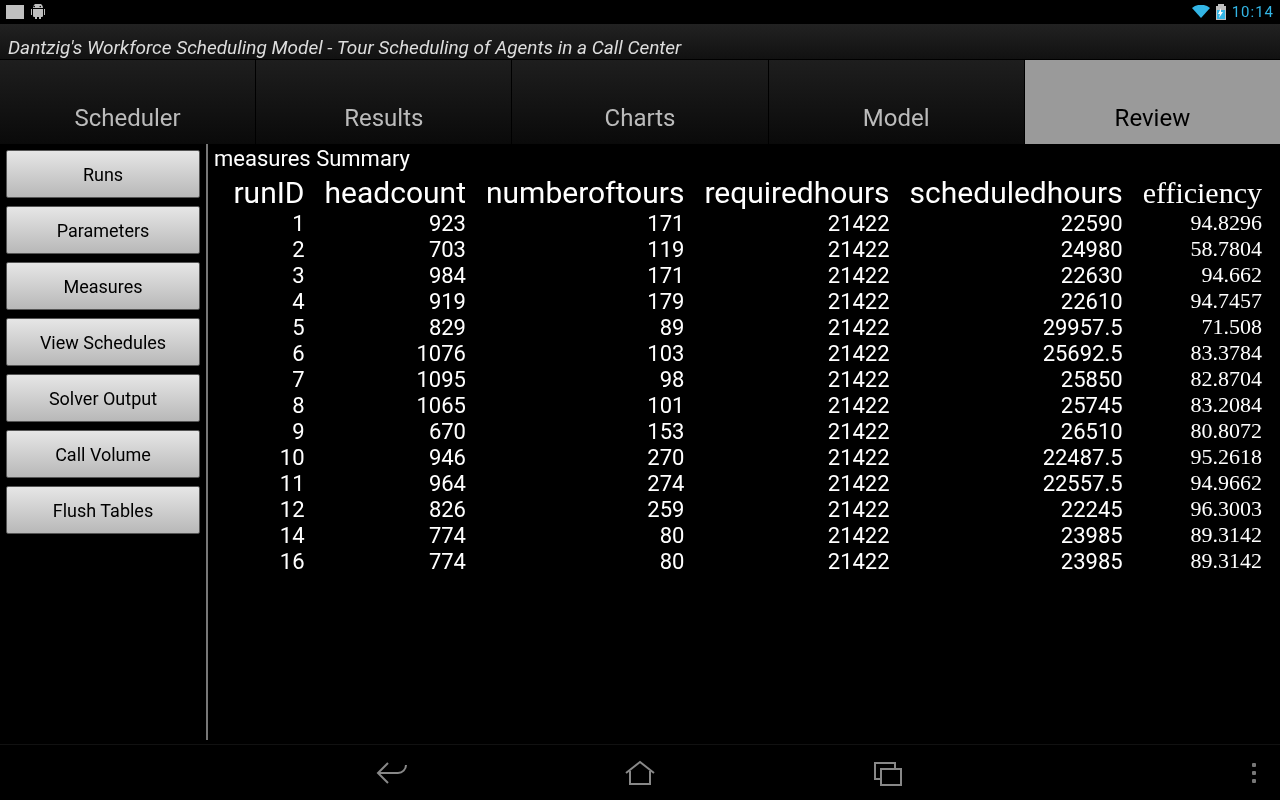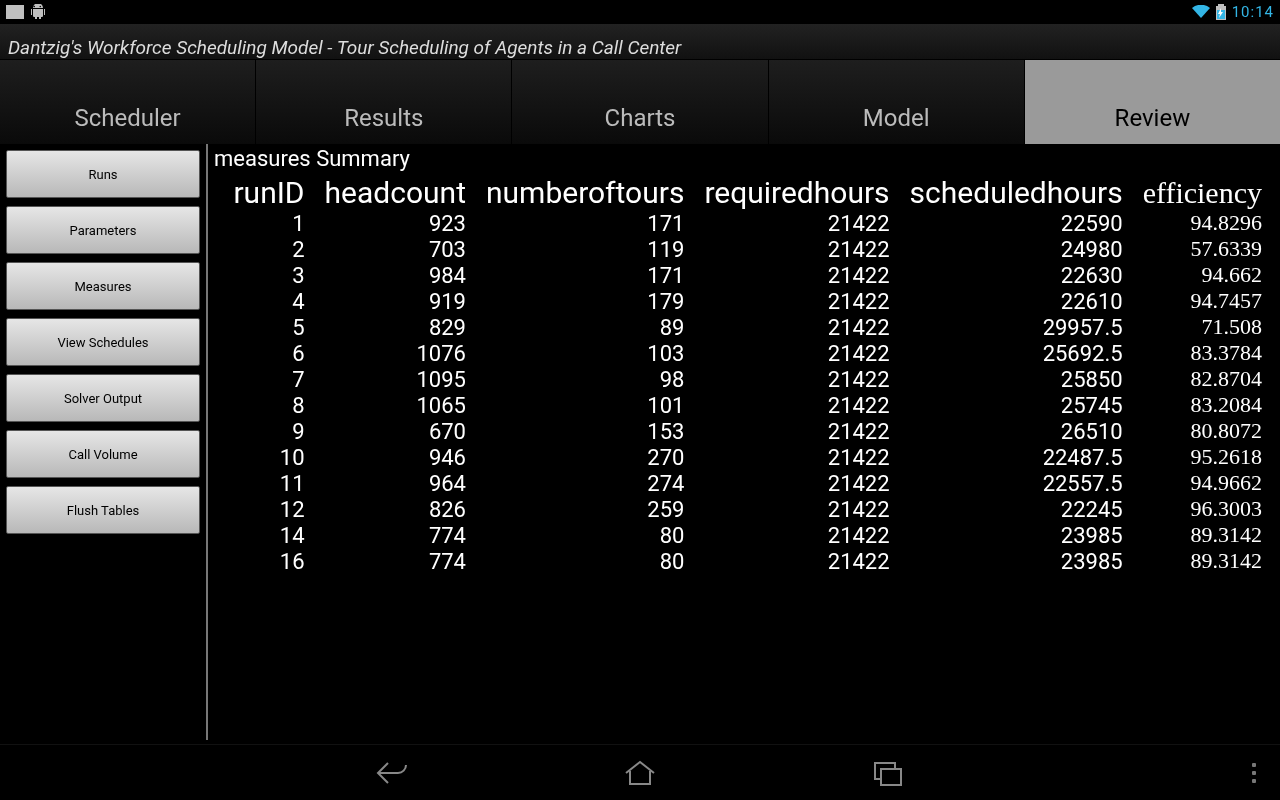--- a/index.html
+++ b/index.html
@@ -13,21 +13,21 @@
   .title-bar { height: 36px; background: linear-gradient(#222, #111); display: flex; align-items: flex-end; padding: 0 8px; font-size: 19px; font-style: italic; color: #ddd; border-bottom: 1px solid #000; }
   
   .tab-bar { height: 84px; display: flex; }
   .tab { flex: 1; display: flex; align-items: flex-end; justify-content: center; padding-bottom: 12px; font-size: 24px; color: #bbb; background: linear-gradient(#1e1e1e, #0a0a0a); border-right: 1px solid #000; cursor: pointer; }
   .tab.active { background: #9a9a9a; color: #000000; }
   .tab:last-child { border-right: none; }
   
   .content { display: flex; height: 596px; background: #000; }
   
   .sidebar { width: 208px; padding: 6px 6px 0 6px; display: flex; flex-direction: column; gap: 8px; border-right: 2px solid #777; }
-  .side-btn { height: 48px; background: linear-gradient(#e6e6e6, #b8b8b8); color: #000; border: 1px solid #555; border-radius: 2px; font-size: 13px; display: flex; align-items: center; justify-content: center; cursor: pointer; }
+  .side-btn { height: 48px; background: linear-gradient(#e6e6e6, #b8b8b8); color: #000; border: 1px solid #555; border-radius: 2px; font-size: 18px; display: flex; align-items: center; justify-content: center; cursor: pointer; }
   
   .main { flex: 1; padding: 0 8px 0 4px; overflow: hidden; }
   .summary-title { font-size: 22px; color: #fff; padding: 2px 0 4px 2px; }
   
   table { border-collapse: collapse; font-size: 22px; color: #fff; }
   th, td { text-align: right; padding: 0 10px; font-weight: normal; height: 26px; white-space: nowrap; }
   th { font-size: 30px; }
   .col-runid { width: 170px; }
   .col-headcount { width: 120px; }
   .col-tours { width: 160px; }
@@ -118,21 +118,21 @@
             <td class="col-req">21422</td>
             <td class="col-sched">22590</td>
             <td class="col-eff">94.8296</td>
           </tr>
           <tr>
             <td class="col-runid">2</td>
             <td class="col-headcount">703</td>
             <td class="col-tours">119</td>
             <td class="col-req">21422</td>
             <td class="col-sched">24980</td>
-            <td class="col-eff">57.6339</td>
+            <td class="col-eff">58.7804</td>
           </tr>
           <tr>
             <td class="col-runid">3</td>
             <td class="col-headcount">984</td>
             <td class="col-tours">171</td>
             <td class="col-req">21422</td>
             <td class="col-sched">22630</td>
             <td class="col-eff">94.662</td>
           </tr>
           <tr>

